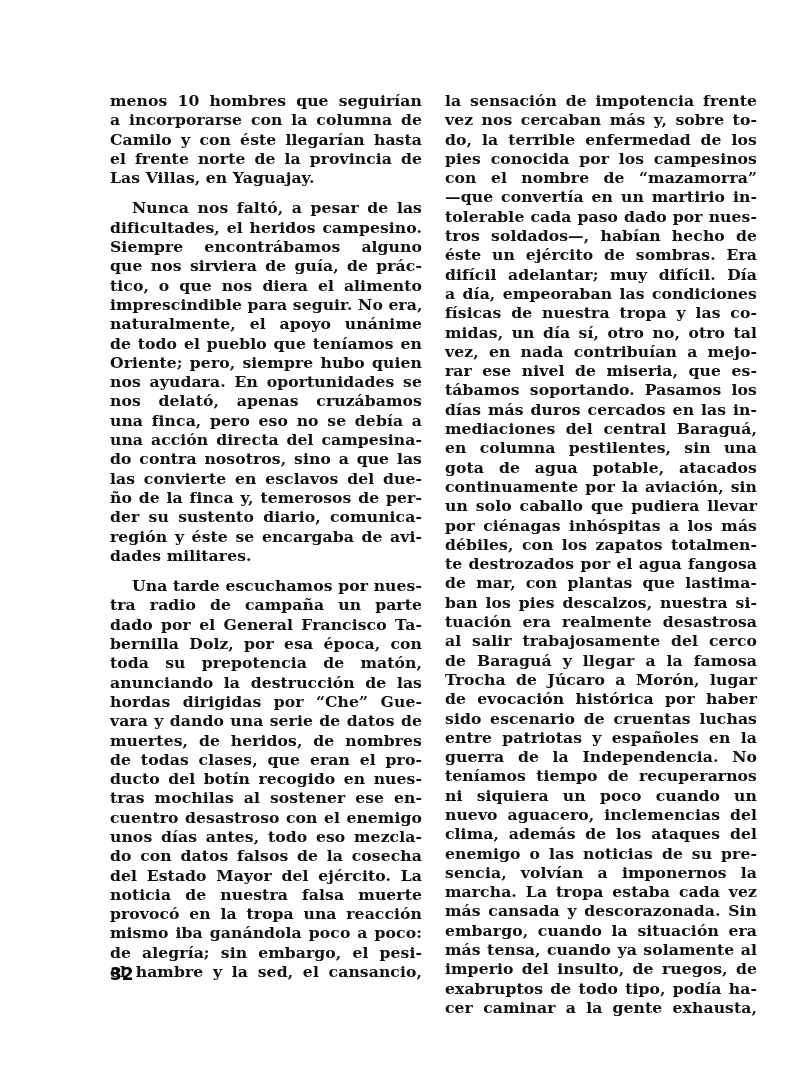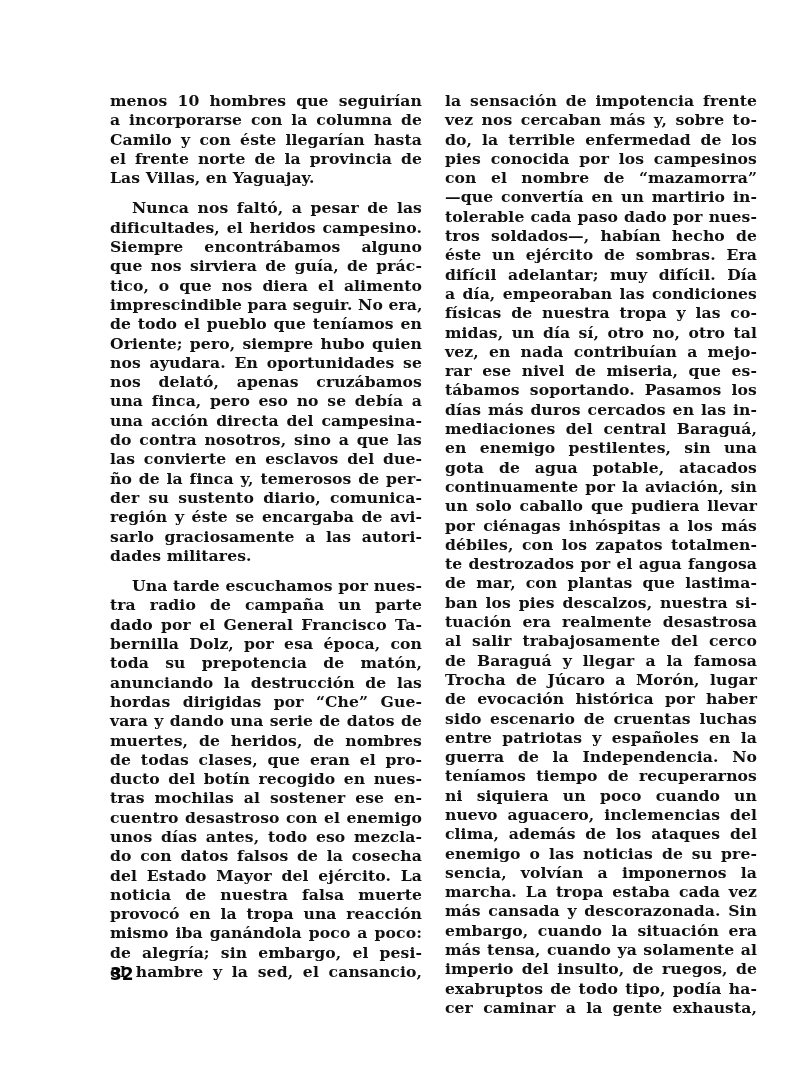--- a/index.html
+++ b/index.html
@@ -74,32 +74,32 @@
     </div>
     <span class="para-gap"></span>
 
     <div>
       <span class="line indent">Nunca nos faltó, a pesar de las</span>
       <span class="line">dificultades, el heridos campesino.</span>
       <span class="line">Siempre encontrábamos alguno</span>
       <span class="line">que nos sirviera de guía, de prác-</span>
       <span class="line">tico, o que nos diera el alimento</span>
       <span class="line">imprescindible para seguir. No era,</span>
+      <span class="line">naturalmente, el apoyo unánime</span>
       <span class="line">de todo el pueblo que teníamos en</span>
       <span class="line">Oriente; pero, siempre hubo quien</span>
       <span class="line">nos ayudara. En oportunidades se</span>
       <span class="line">nos delató, apenas cruzábamos</span>
       <span class="line">una finca, pero eso no se debía a</span>
       <span class="line">una acción directa del campesina-</span>
       <span class="line">do contra nosotros, sino a que las</span>
       <span class="line">las convierte en esclavos del due-</span>
       <span class="line">ño de la finca y, temerosos de per-</span>
       <span class="line">der su sustento diario, comunica-</span>
       <span class="line">región y éste se encargaba de avi-</span>
-      <span class="line">sarlo graciosamente a las autori-</span>
       <span class="line last">dades militares.</span>
     </div>
     <span class="para-gap"></span>
 
     <div>
       <span class="line indent">Una tarde escuchamos por nues-</span>
       <span class="line">tra radio de campaña un parte</span>
       <span class="line">dado por el General Francisco Ta-</span>
       <span class="line">bernilla Dolz, por esa época, con</span>
       <span class="line">toda su prepotencia de matón,</span>
@@ -135,21 +135,21 @@
       <span class="line">éste un ejército de sombras. Era</span>
       <span class="line">difícil adelantar; muy difícil. Día</span>
       <span class="line">a día, empeoraban las condiciones</span>
       <span class="line">físicas de nuestra tropa y las co-</span>
       <span class="line">midas, un día sí, otro no, otro tal</span>
       <span class="line">vez, en nada contribuían a mejo-</span>
       <span class="line">rar ese nivel de miseria, que es-</span>
       <span class="line">tábamos soportando. Pasamos los</span>
       <span class="line">días más duros cercados en las in-</span>
       <span class="line">mediaciones del central Baraguá,</span>
-      <span class="line">en enemigo pestilentes, sin una</span>
+      <span class="line">en columna pestilentes, sin una</span>
       <span class="line">gota de agua potable, atacados</span>
       <span class="line">continuamente por la aviación, sin</span>
       <span class="line">un solo caballo que pudiera llevar</span>
       <span class="line">por ciénagas inhóspitas a los más</span>
       <span class="line">débiles, con los zapatos totalmen-</span>
       <span class="line">te destrozados por el agua fangosa</span>
       <span class="line">de mar, con plantas que lastima-</span>
       <span class="line">ban los pies descalzos, nuestra si-</span>
       <span class="line">tuación era realmente desastrosa</span>
       <span class="line">al salir trabajosamente del cerco</span>

